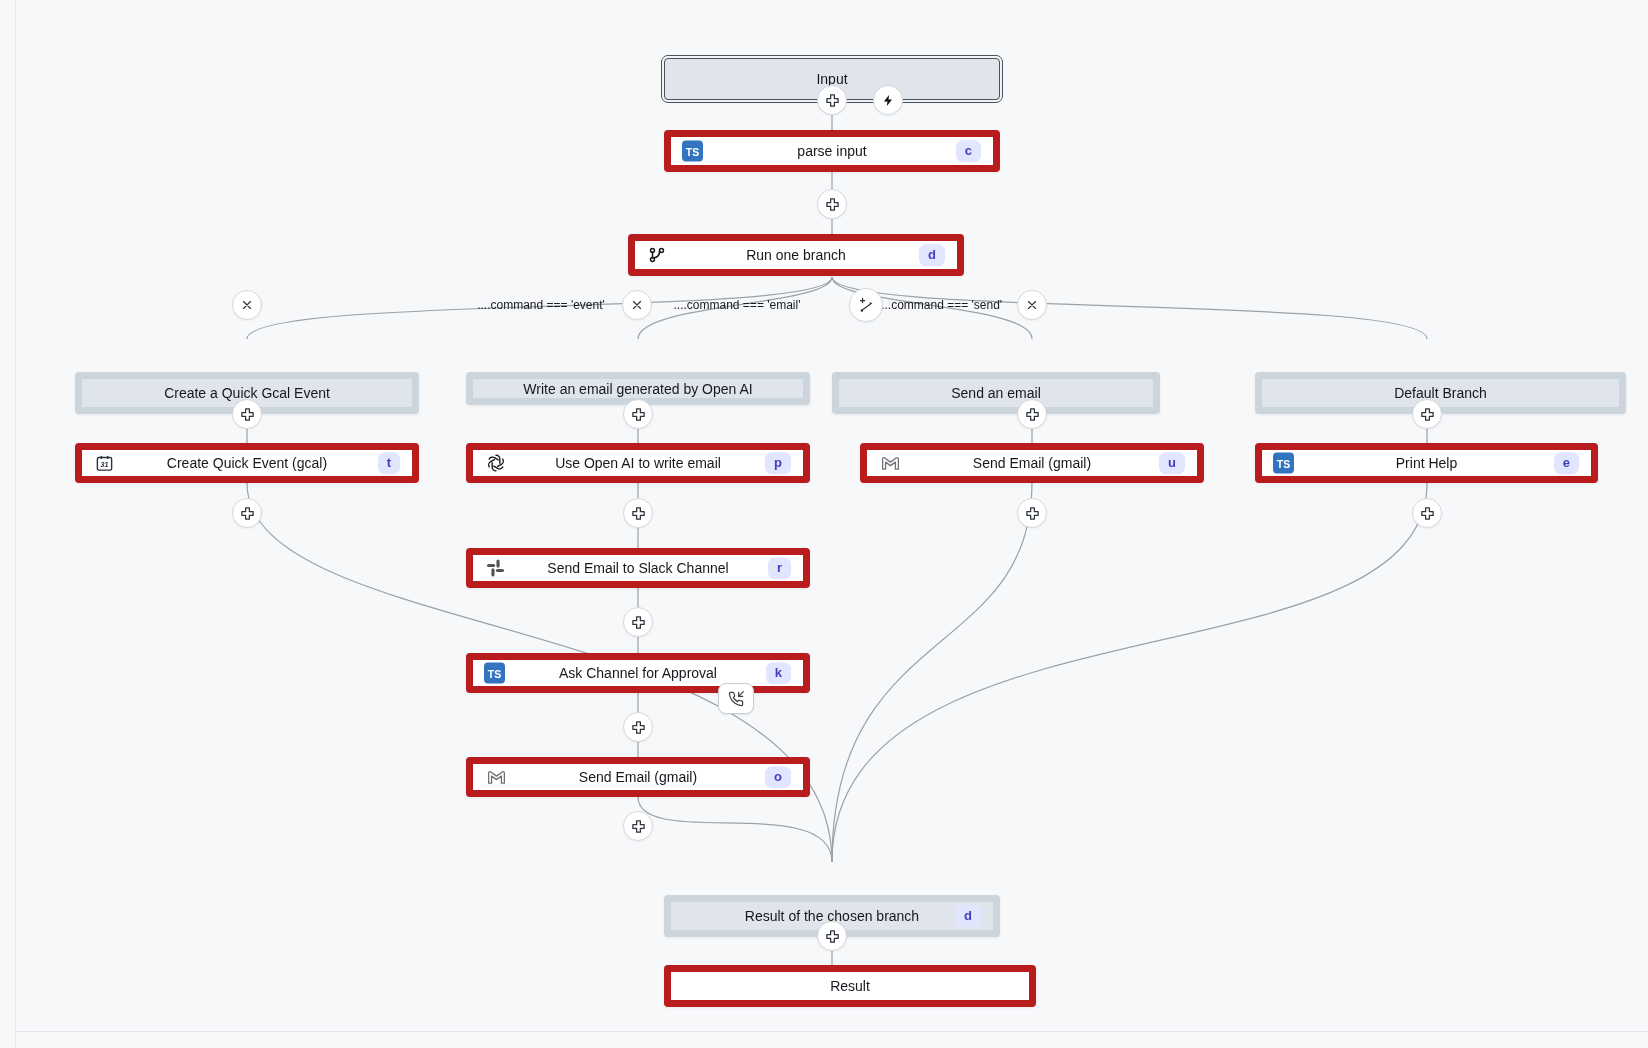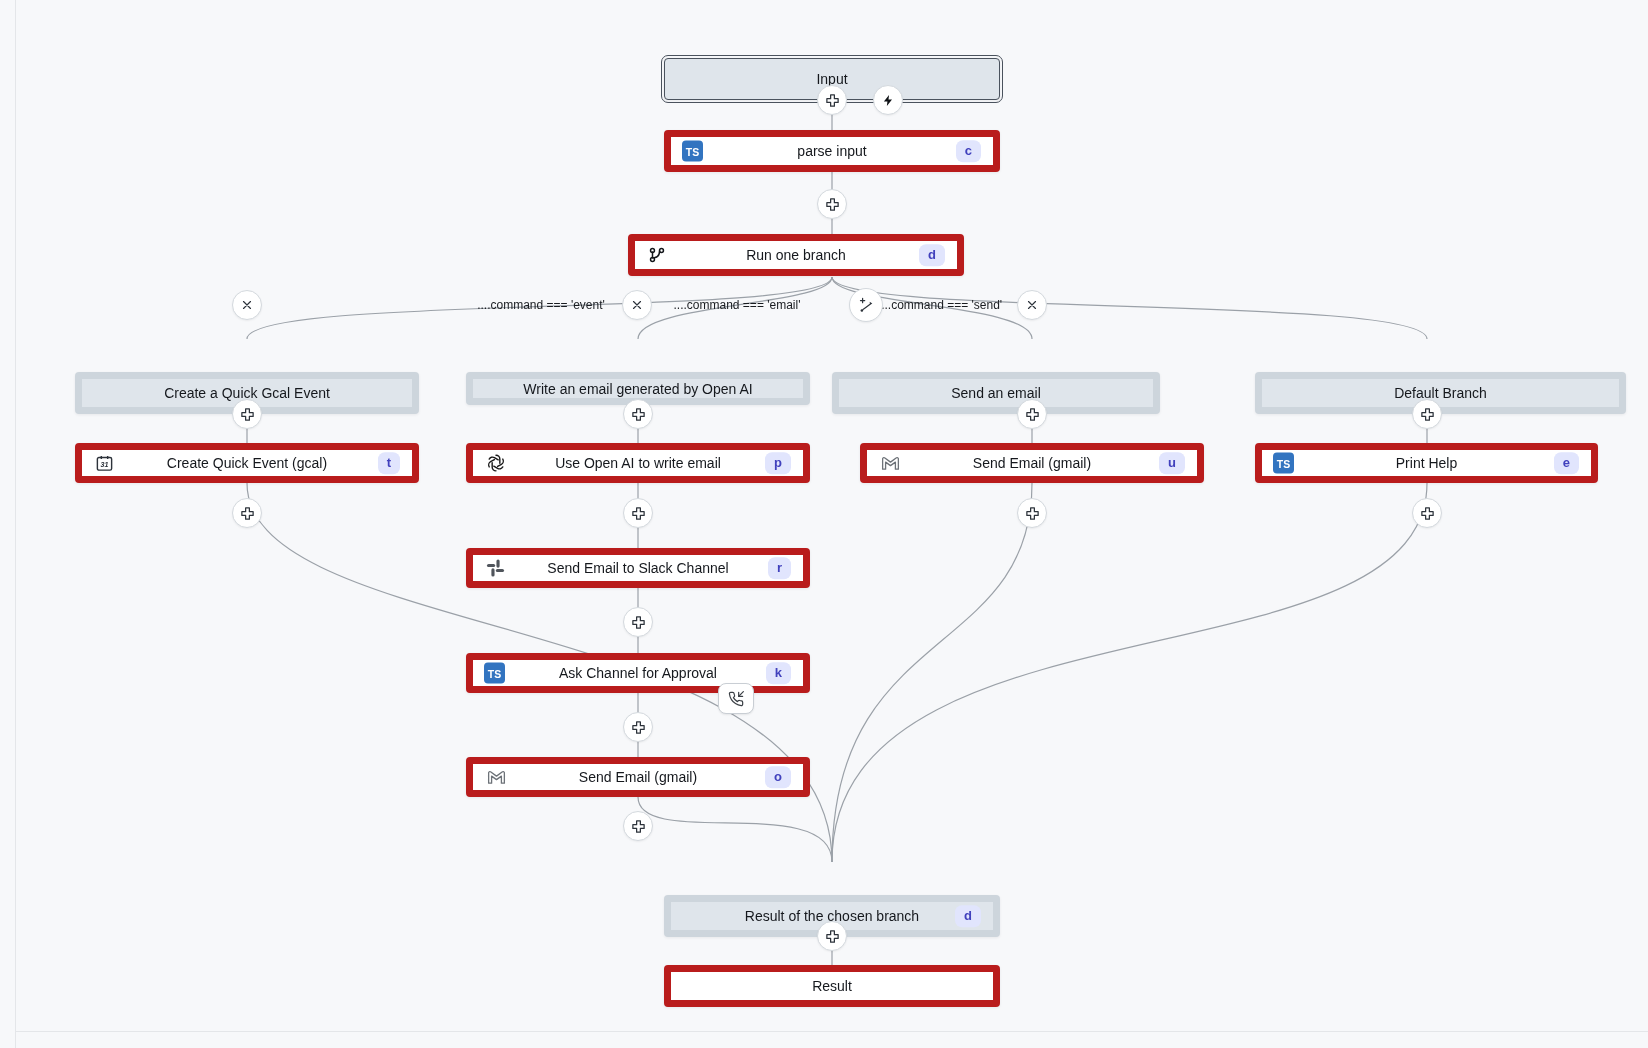--- a/index.html
+++ b/index.html
@@ -208,21 +208,21 @@
   <span class="ts">TS</span>
   <span class="lbl">Print Help</span>
   <span class="badge">e</span>
 </div>
 
 <div class="node hdr" style="left:664px;top:862px;width:336px;height:42px">
   <span class="lbl">Result of the chosen branch</span>
   <span class="badge">d</span>
 </div>
 
-<div class="node" style="left:664px;top:965px;width:336px;height:42px">
+<div class="node" style="left:664px;top:965px;width:372px;height:42px">
   <span class="lbl">Result</span>
 </div>
 
 <div class="cbtn" style="left:832px;top:100px">
     <svg width="15" height="15" viewBox="0 0 24 24">
       <path d="M9 3h6v6h6v6h-6v6H9v-6H3V9h6z" fill="#fff" stroke="#2d333b" stroke-width="2" stroke-linejoin="round"></path>
     </svg>
   </div>
 <div class="cbtn" style="left:832px;top:204px">
     <svg width="15" height="15" viewBox="0 0 24 24">

